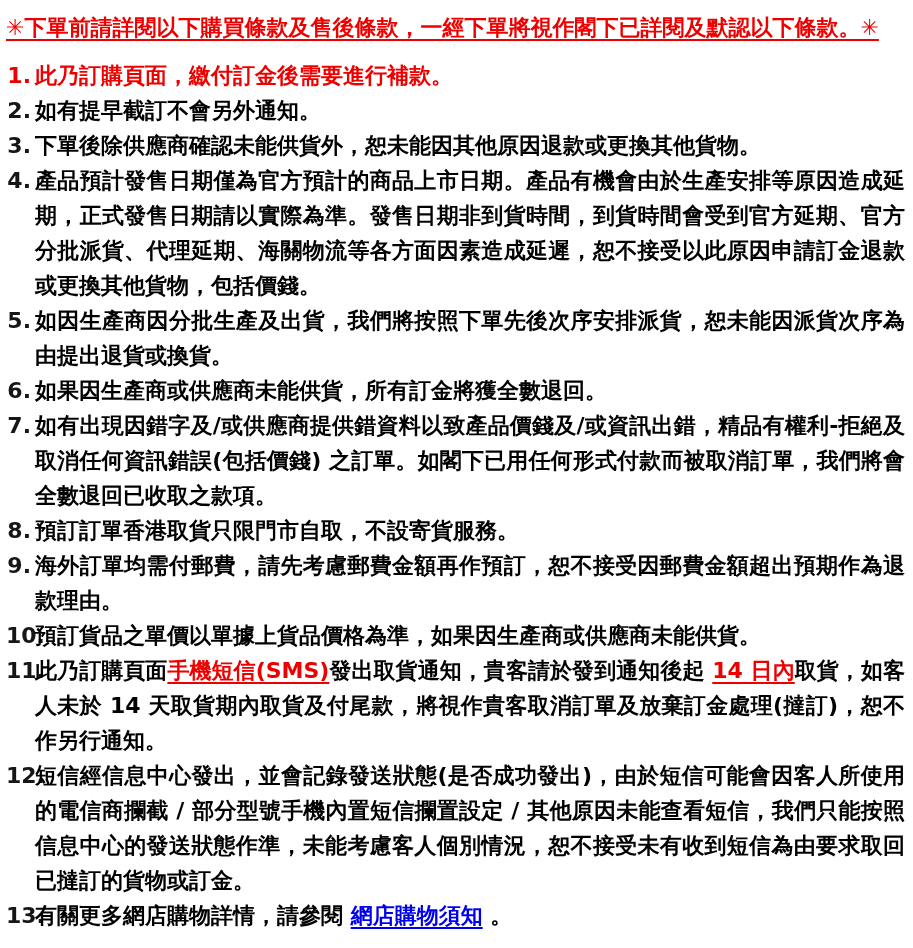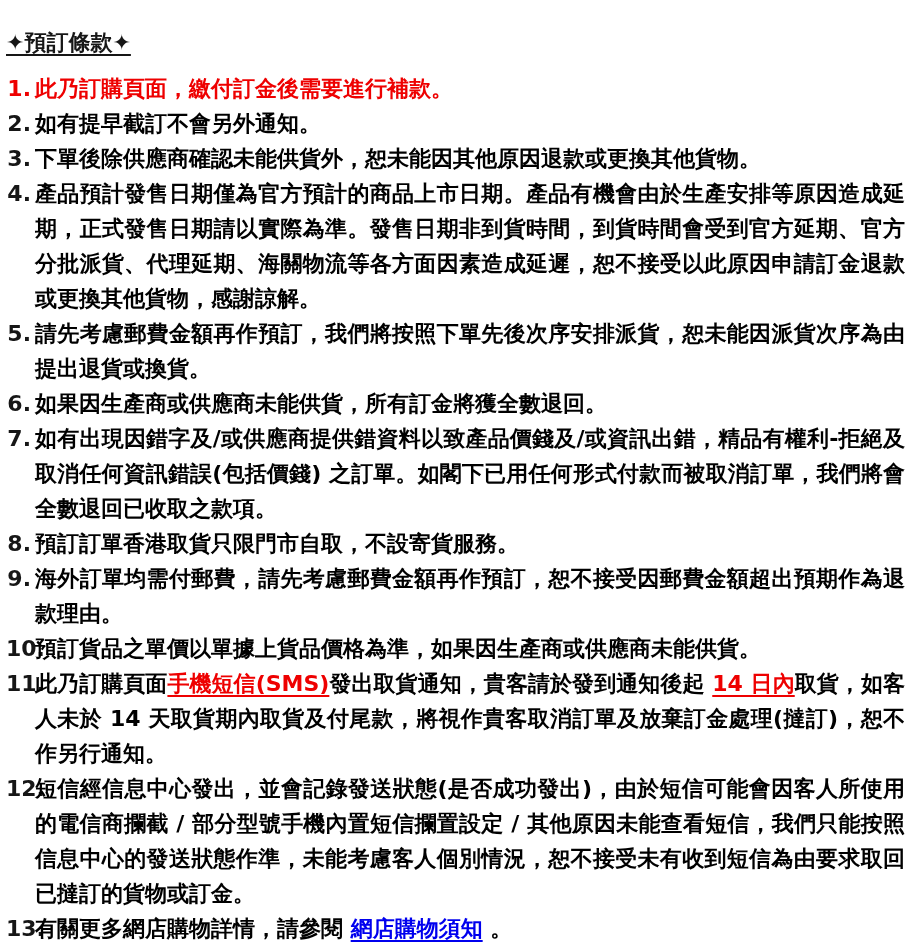--- a/index.html
+++ b/index.html
@@ -68,43 +68,41 @@
     text-decoration: underline;
     text-underline-offset: 4px;
     text-decoration-thickness: 2px;
     cursor: pointer;
   }
 </style>
 </head>
 <body>
 
 <div class="doc">
-  <div>
-    <span class="section-title">✦預訂條款✦</span>
-  </div>
+  <div class="notice">✳下單前請詳閱以下購買條款及售後條款，一經下單將視作閣下已詳閱及默認以下條款。✳</div>
   <ol class="terms" id="terms-list">
       <li class="term-item">
         <span class="term-num seg-red">1.</span>
         <span class="term-text"><span class="seg-red">此乃訂購頁面，繳付訂金後需要進行補款。</span></span>
       </li>
       <li class="term-item">
         <span class="term-num">2.</span>
         <span class="term-text"><span class="seg-normal">如有提早截訂不會另外通知。</span></span>
       </li>
       <li class="term-item">
         <span class="term-num">3.</span>
         <span class="term-text"><span class="seg-normal">下單後除供應商確認未能供貨外，恕未能因其他原因退款或更換其他貨物。</span></span>
       </li>
       <li class="term-item">
         <span class="term-num">4.</span>
-        <span class="term-text"><span class="seg-normal">產品預計發售日期僅為官方預計的商品上市日期。產品有機會由於生產安排等原因造成延期，正式發售日期請以實際為準。發售日期非到貨時間，到貨時間會受到官方延期、官方分批派貨、代理延期、海關物流等各方面因素造成延遲，恕不接受以此原因申請訂金退款或更換其他貨物，感謝諒解。</span></span>
+        <span class="term-text"><span class="seg-normal">產品預計發售日期僅為官方預計的商品上市日期。產品有機會由於生產安排等原因造成延期，正式發售日期請以實際為準。發售日期非到貨時間，到貨時間會受到官方延期、官方分批派貨、代理延期、海關物流等各方面因素造成延遲，恕不接受以此原因申請訂金退款或更換其他貨物，包括價錢。</span></span>
       </li>
       <li class="term-item">
         <span class="term-num">5.</span>
-        <span class="term-text"><span class="seg-normal">請先考慮郵費金額再作預訂，我們將按照下單先後次序安排派貨，恕未能因派貨次序為由提出退貨或換貨。</span></span>
+        <span class="term-text"><span class="seg-normal">如因生產商因分批生產及出貨，我們將按照下單先後次序安排派貨，恕未能因派貨次序為由提出退貨或換貨。</span></span>
       </li>
       <li class="term-item">
         <span class="term-num">6.</span>
         <span class="term-text"><span class="seg-normal">如果因生產商或供應商未能供貨，所有訂金將獲全數退回。</span></span>
       </li>
       <li class="term-item">
         <span class="term-num">7.</span>
         <span class="term-text"><span class="seg-normal">如有出現因錯字及/或供應商提供錯資料以致產品價錢及/或資訊出錯，精品有權利-拒絕及取消任何資訊錯誤(包括價錢) 之訂單。如閣下已用任何形式付款而被取消訂單，我們將會全數退回已收取之款項。</span></span>
       </li>
       <li class="term-item">

